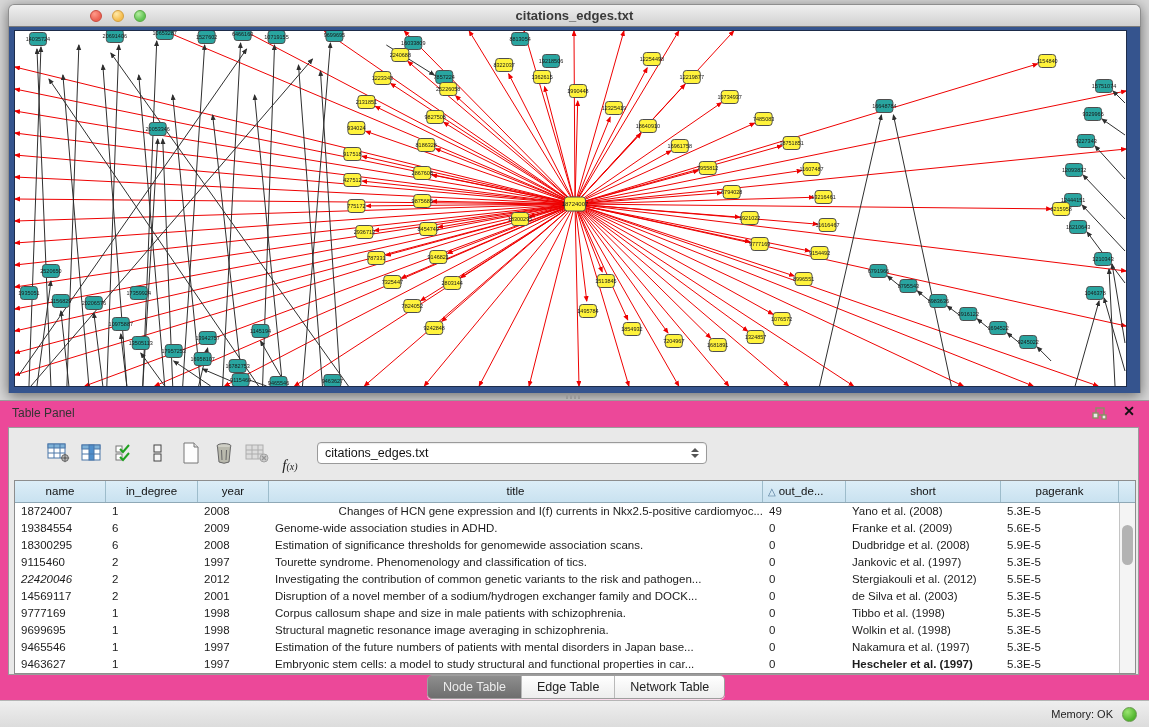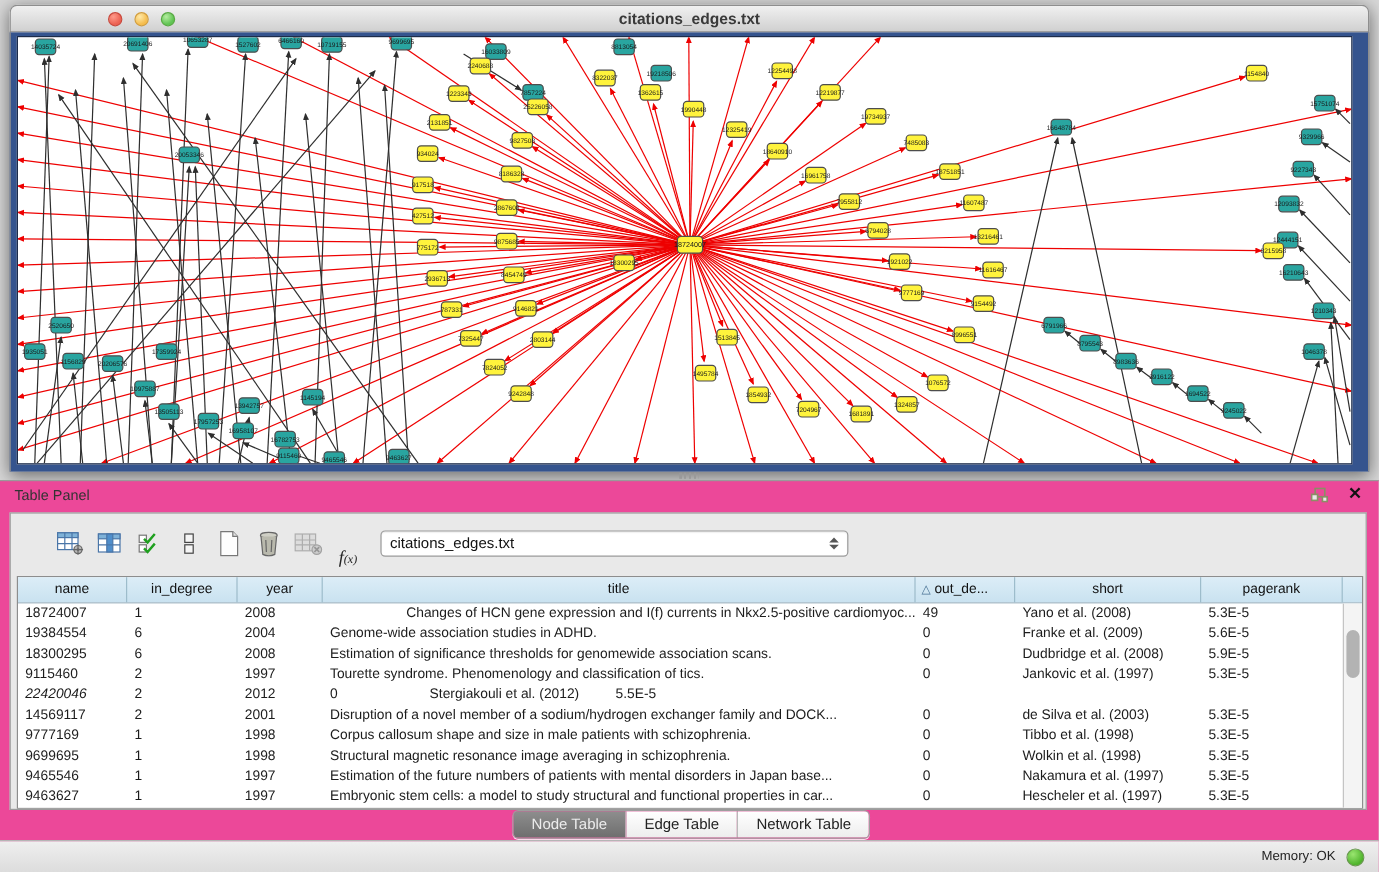--- a/index.html
+++ b/index.html
@@ -726,21 +726,21 @@
             <div class="td" style="width: 92px;">1</div>
             <div class="td" style="width: 71px;">2008</div>
             <div class="td" style="width: 494px; text-align: right;">Changes of HCN gene expression and I(f) currents in Nkx2.5-positive cardiomyoc...</div>
             <div class="td" style="width: 83px;">49</div>
             <div class="td" style="width: 155px;">Yano et al. (2008)</div>
             <div class="td" style="width: 118px;">5.3E-5</div>
           </div>
           <div class="trow">
             <div class="td" style="width: 91px;">19384554</div>
             <div class="td" style="width: 92px;">6</div>
-            <div class="td" style="width: 71px;">2004</div>
+            <div class="td" style="width: 71px;">2009</div>
             <div class="td" style="width: 494px;">Genome-wide association studies in ADHD.</div>
             <div class="td" style="width: 83px;">0</div>
             <div class="td" style="width: 155px;">Franke et al. (2009)</div>
             <div class="td" style="width: 118px;">5.6E-5</div>
           </div>
           <div class="trow">
             <div class="td" style="width: 91px;">18300295</div>
             <div class="td" style="width: 92px;">6</div>
             <div class="td" style="width: 71px;">2008</div>
             <div class="td" style="width: 494px;">Estimation of significance thresholds for genomewide association scans.</div>
@@ -754,20 +754,21 @@
             <div class="td" style="width: 71px;">1997</div>
             <div class="td" style="width: 494px;">Tourette syndrome. Phenomenology and classification of tics.</div>
             <div class="td" style="width: 83px;">0</div>
             <div class="td" style="width: 155px;">Jankovic et al. (1997)</div>
             <div class="td" style="width: 118px;">5.3E-5</div>
           </div>
           <div class="trow">
             <div class="td" style="width: 91px; font-style: italic;">22420046</div>
             <div class="td" style="width: 92px;">2</div>
             <div class="td" style="width: 71px;">2012</div>
+            <div class="td" style="width: 494px;">Investigating the contribution of common genetic variants to the risk and pathogen...</div>
             <div class="td" style="width: 83px;">0</div>
             <div class="td" style="width: 155px;">Stergiakouli et al. (2012)</div>
             <div class="td" style="width: 118px;">5.5E-5</div>
           </div>
           <div class="trow">
             <div class="td" style="width: 91px;">14569117</div>
             <div class="td" style="width: 92px;">2</div>
             <div class="td" style="width: 71px;">2001</div>
             <div class="td" style="width: 494px;">Disruption of a novel member of a sodium/hydrogen exchanger family and DOCK...</div>
             <div class="td" style="width: 83px;">0</div>
@@ -800,21 +801,21 @@
             <div class="td" style="width: 83px;">0</div>
             <div class="td" style="width: 155px;">Nakamura et al. (1997)</div>
             <div class="td" style="width: 118px;">5.3E-5</div>
           </div>
           <div class="trow">
             <div class="td" style="width: 91px;">9463627</div>
             <div class="td" style="width: 92px;">1</div>
             <div class="td" style="width: 71px;">1997</div>
             <div class="td" style="width: 494px;">Embryonic stem cells: a model to study structural and functional properties in car...</div>
             <div class="td" style="width: 83px;">0</div>
-            <div class="td" style="width: 155px;">Hescheler et al. (1997)</div>
+            <div class="td" style="width: 155px; font-weight: bold;">Hescheler et al. (1997)</div>
             <div class="td" style="width: 118px;">5.3E-5</div>
           </div>
         </div>
       <div class="vscroll">
         <div class="vthumb"></div>
       </div>
     </div>
   </div>
 
   <div class="tabsbar">

